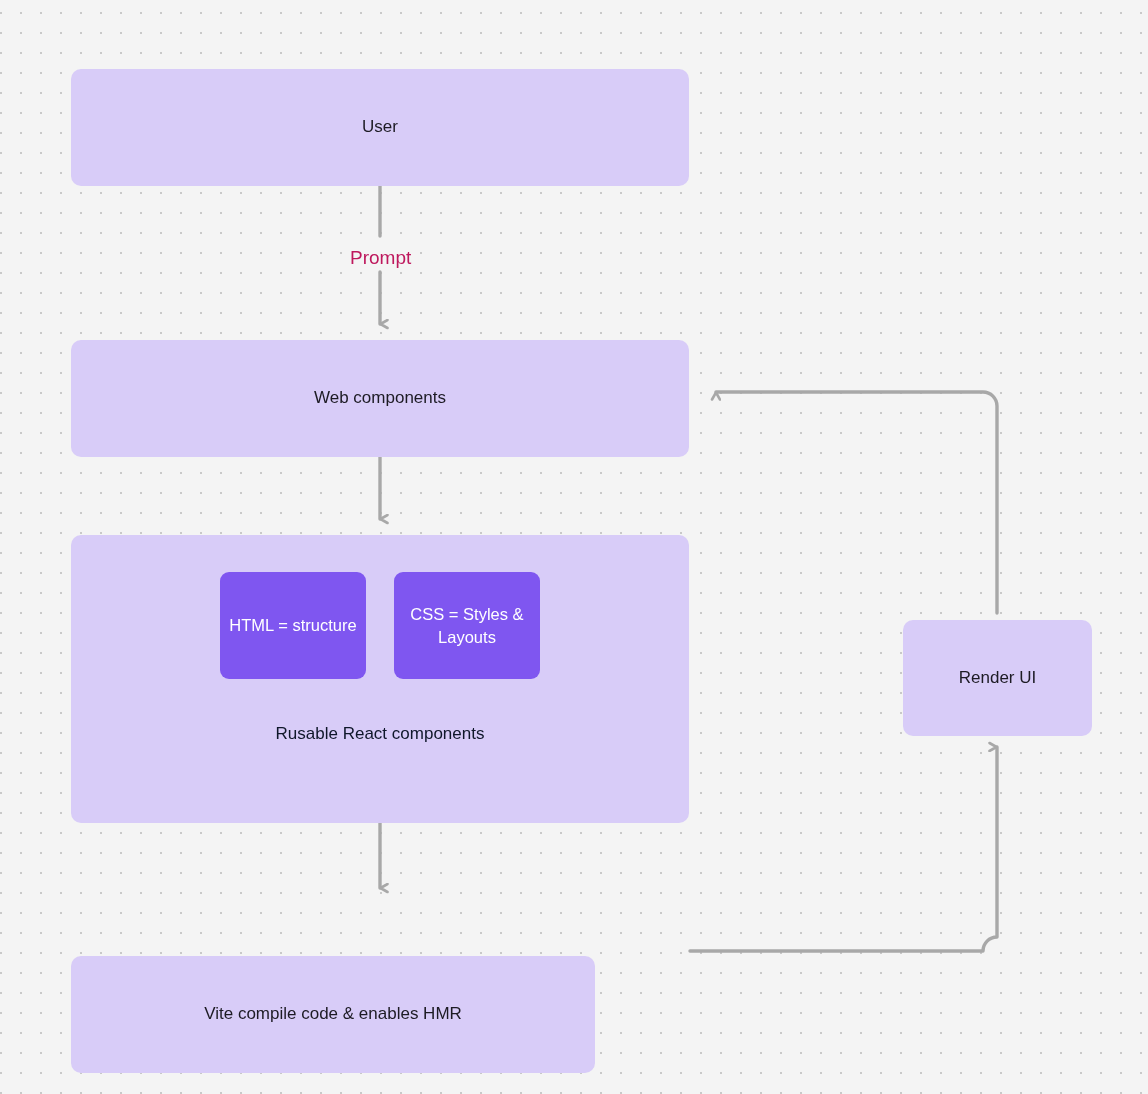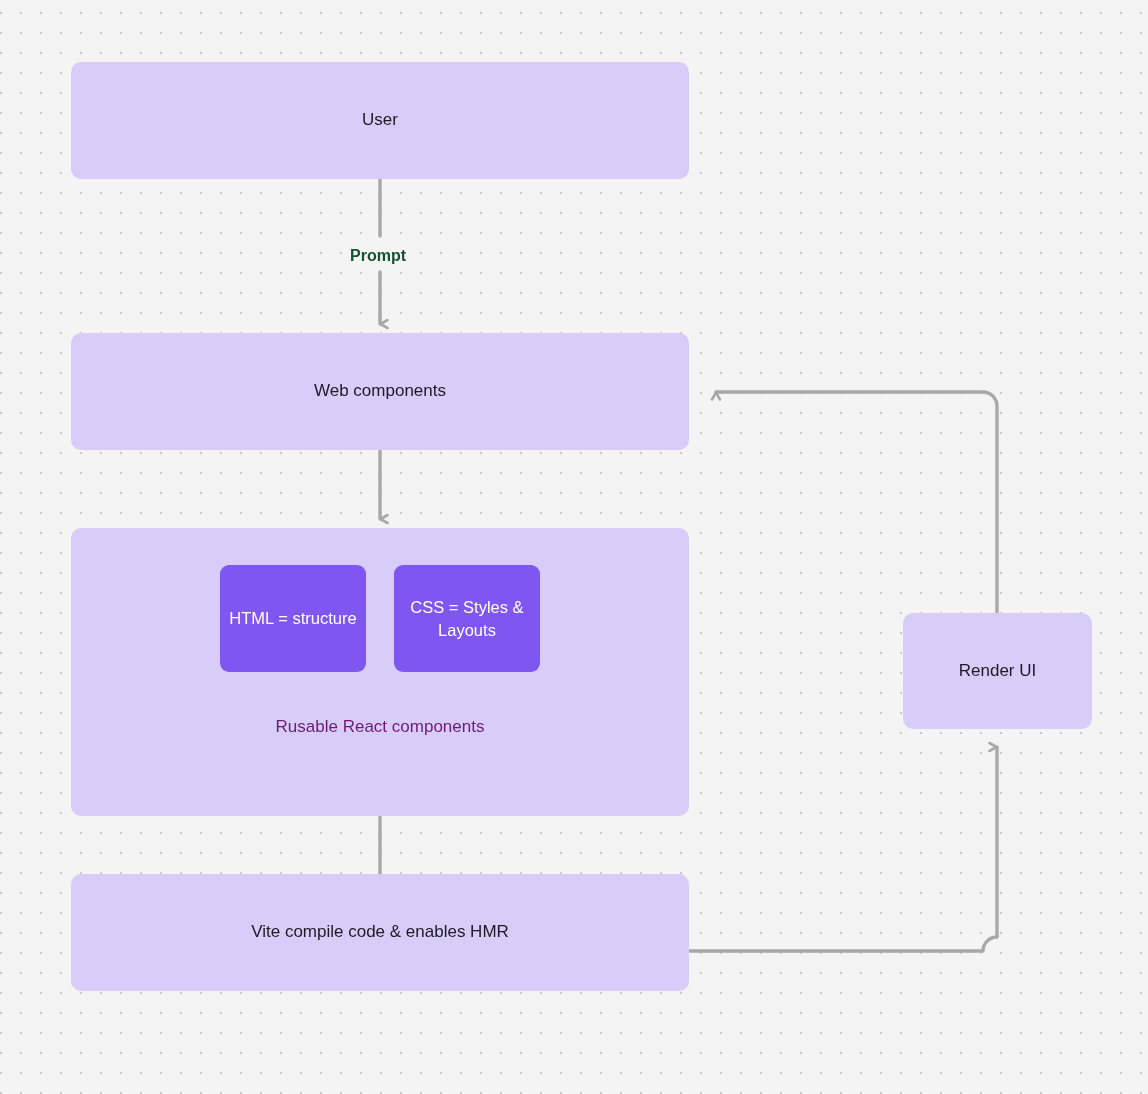--- a/index.html
+++ b/index.html
@@ -41,20 +41,21 @@
     align-items: center;
     justify-content: center;
     color: #1d1b24;
     font-size: 17px;
     line-height: 1.35;
     text-align: center;
   }
 
   .node-lavender {
     background-color: #d8ccf8;
+    margin-top: 7px;
   }
 
   .node-purple {
     background-color: #7f56f0;
     color: #ffffff;
     border-radius: 9px;
     font-size: 16.5px;
   }
 
   
@@ -68,22 +69,22 @@
     width: 618px; height: 117px;
   }
 
   #node-react-components {
     left: 71px;  top: 528px;
     width: 618px; height: 288px;
     display: block;
   }
 
   #node-vite {
-    left: 71px;  top: 874px;
-    width: 618px; height: 117px;
+    left: 71px;  top: 949px;
+    width: 524px; height: 117px;
   }
 
   #node-render-ui {
     left: 903px; top: 613px;
     width: 189px; height: 116px;
   }
 
   .inner-row {
     position: absolute;
     left: 0;
@@ -104,31 +105,30 @@
     box-sizing: border-box;
   }
 
   .container-caption {
     position: absolute;
     left: 0;
     top: 188px;
     width: 618px;
     text-align: center;
     font-size: 17px;
-    color: #701a75;
+    color: #0f172a;
   }
 
   .edge-label {
     position: absolute;
-    font-size: 16px;
-    color: #14532d;
+    font-size: 19px;
+    color: #be185d;
     background-color: #f4f4f4;
     padding: 1px 5px;
     white-space: nowrap;
-    font-weight: bold;
   }
 
   #label-prompt {
     left: 345px;
     top: 246px;
   }
 </style>
 </head>
 <body>
 

